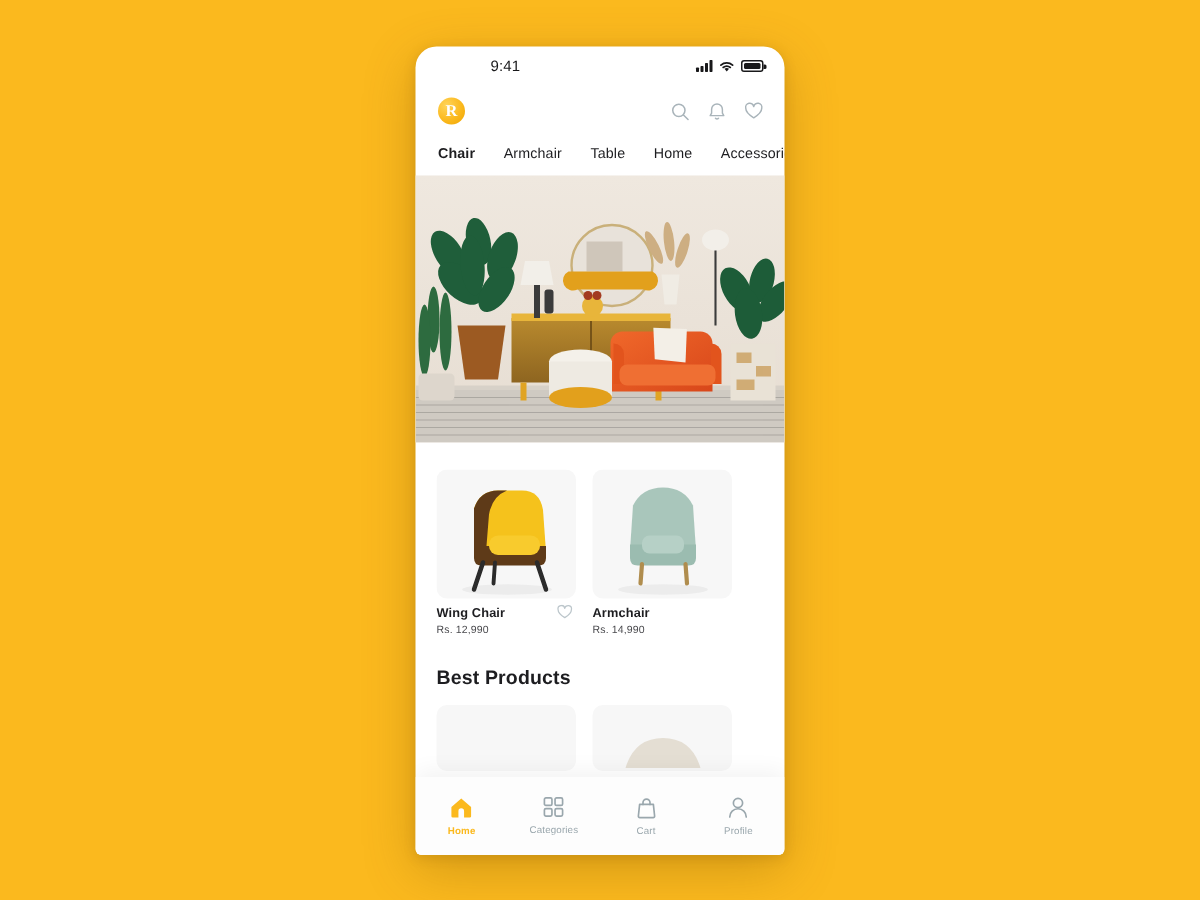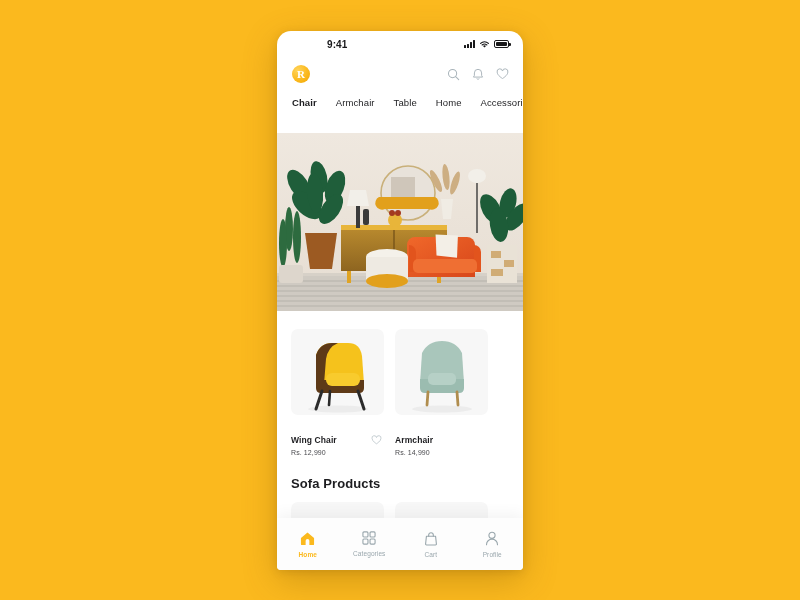--- a/index.html
+++ b/index.html
@@ -20,21 +20,21 @@
     overflow:hidden;
     box-shadow:0 10px 34px rgba(120,78,0,.30), 0 2px 8px rgba(120,78,0,.18);
   }
 
   
   .statusbar {
     height:26px;
     display:flex; align-items:center; justify-content:space-between;
     padding:0 14px 0 16px;
   }
-  .status-time { font-size:10px; font-weight:bold; color:#18181a; letter-spacing:.1px;padding-left:34px; }
+  .status-time { font-size:10px; font-weight:normal; color:#18181a; letter-spacing:.1px;padding-left:34px; }
   .status-right { display:flex; align-items:center; gap:4px; }
   .bars { display:flex; align-items:flex-end; gap:1px; height:8px; }
   .bars i { width:2px; background:#18181a; border-radius:.5px; display:block; }
   .bars i:nth-child(1){ height:3px; }
   .bars i:nth-child(2){ height:4.5px; }
   .bars i:nth-child(3){ height:6px; }
   .bars i:nth-child(4){ height:8px; }
   .battery {
     width:15px; height:8px; border:1px solid #18181a; border-radius:2px;
     position:relative; padding:1px;
@@ -57,42 +57,42 @@
     display:flex; align-items:center; justify-content:center;
     color:#ffffff; font-size:11px; font-weight:bold; line-height:1;
     font-family:"Liberation Serif", serif;
   }
   .appbar-icons { display:flex; align-items:center; gap:12px; }
   .appbar-icons svg { display:block; }
 
   
   .tabs {
     display:flex; align-items:center; gap:19px;
-    padding:6px 0 25px 15px;
+    padding:6px 0 9px 15px;
     white-space:nowrap; overflow:hidden;
   }
   .tab { font-size:9.5px; color:#1d1d20; letter-spacing:.1px; }
   .tab.active { font-weight:bold; }
 
   
   .hero { position:relative; width:100%; height:178px; overflow:hidden; background:#efe9e2; }
   .hero svg { display:block; width:100%; height:100%; }
 
   
   .section { padding:18px 0 0 14px; }
   .prow { display:flex; gap:11px; overflow:hidden; }
   .card { width:93px; flex:0 0 93px; }
   .card-img {
     width:93px; height:86px; border-radius:7px; background:#f7f7f7;
     display:flex; align-items:flex-end; justify-content:center; overflow:hidden;
   }
   .card-img svg { display:block; }
   .card-title-row {
     display:flex; align-items:center; justify-content:space-between;
-    margin-top:20px; padding-right:2px;
+    margin-top:4px; padding-right:2px;
   }
   .card-title { font-size:8.5px; font-weight:bold; color:#1d1d20; letter-spacing:.1px; }
   .card-price { font-size:7px; color:#4a4a4e; margin-top:4px; letter-spacing:.1px; }
 
   
   .heading { font-size:13px; font-weight:bold; color:#1d1d20; padding:20px 0 0 14px; letter-spacing:.1px; }
   .brow { display:flex; gap:11px; padding:11px 0 0 14px; overflow:hidden; }
   .bcard { width:93px; flex:0 0 93px; height:44px; border-radius:7px; background:#f7f7f7;
            display:flex; align-items:flex-end; justify-content:center; overflow:hidden; }
 
@@ -297,21 +297,21 @@
         <div class="card-title-row">
           <span class="card-title">Armchair</span>
 
         </div>
         <div class="card-price">Rs. 14,990</div>
       </div>
 
     </div>
   </div>
 
-  <div class="heading">Sofa Products</div>
+  <div class="heading">Best Products</div>
   <div class="brow">
     <div class="bcard"></div>
     <div class="bcard">
       <svg width="70" height="30" viewBox="0 0 70 30">
         <path d="M10 28 q6 -20 25 -20 q19 0 25 20 z" fill="#e4ded3"></path>
       </svg>
     </div>
   </div>
 
   <div class="bottomnav">

